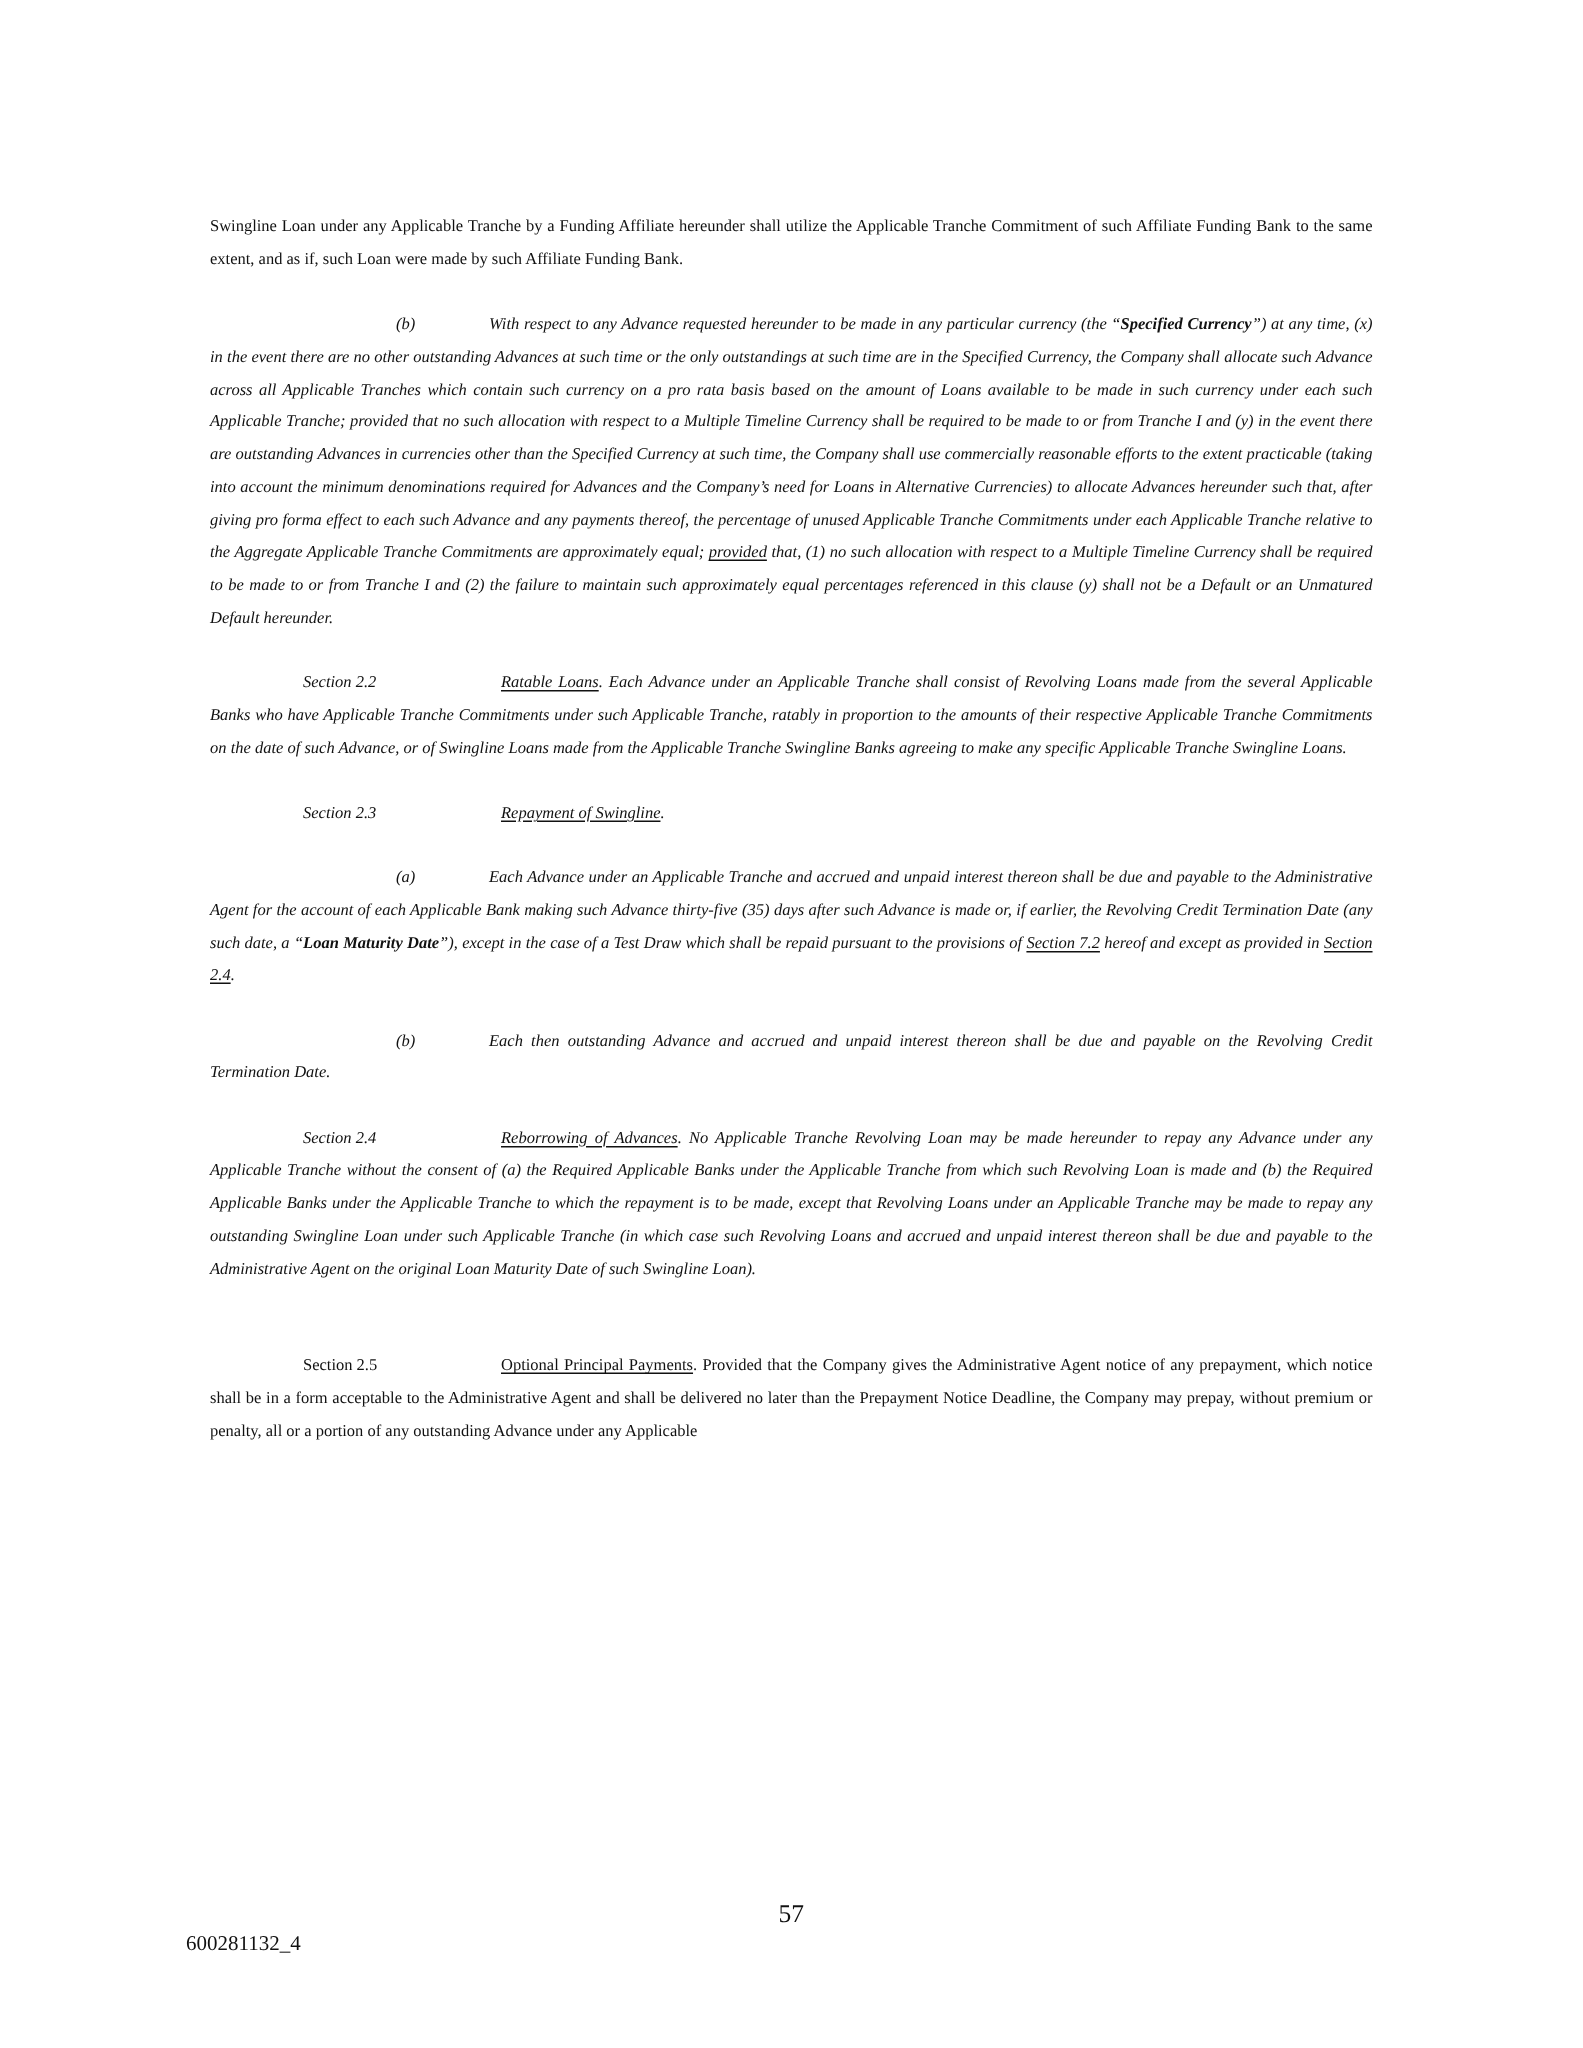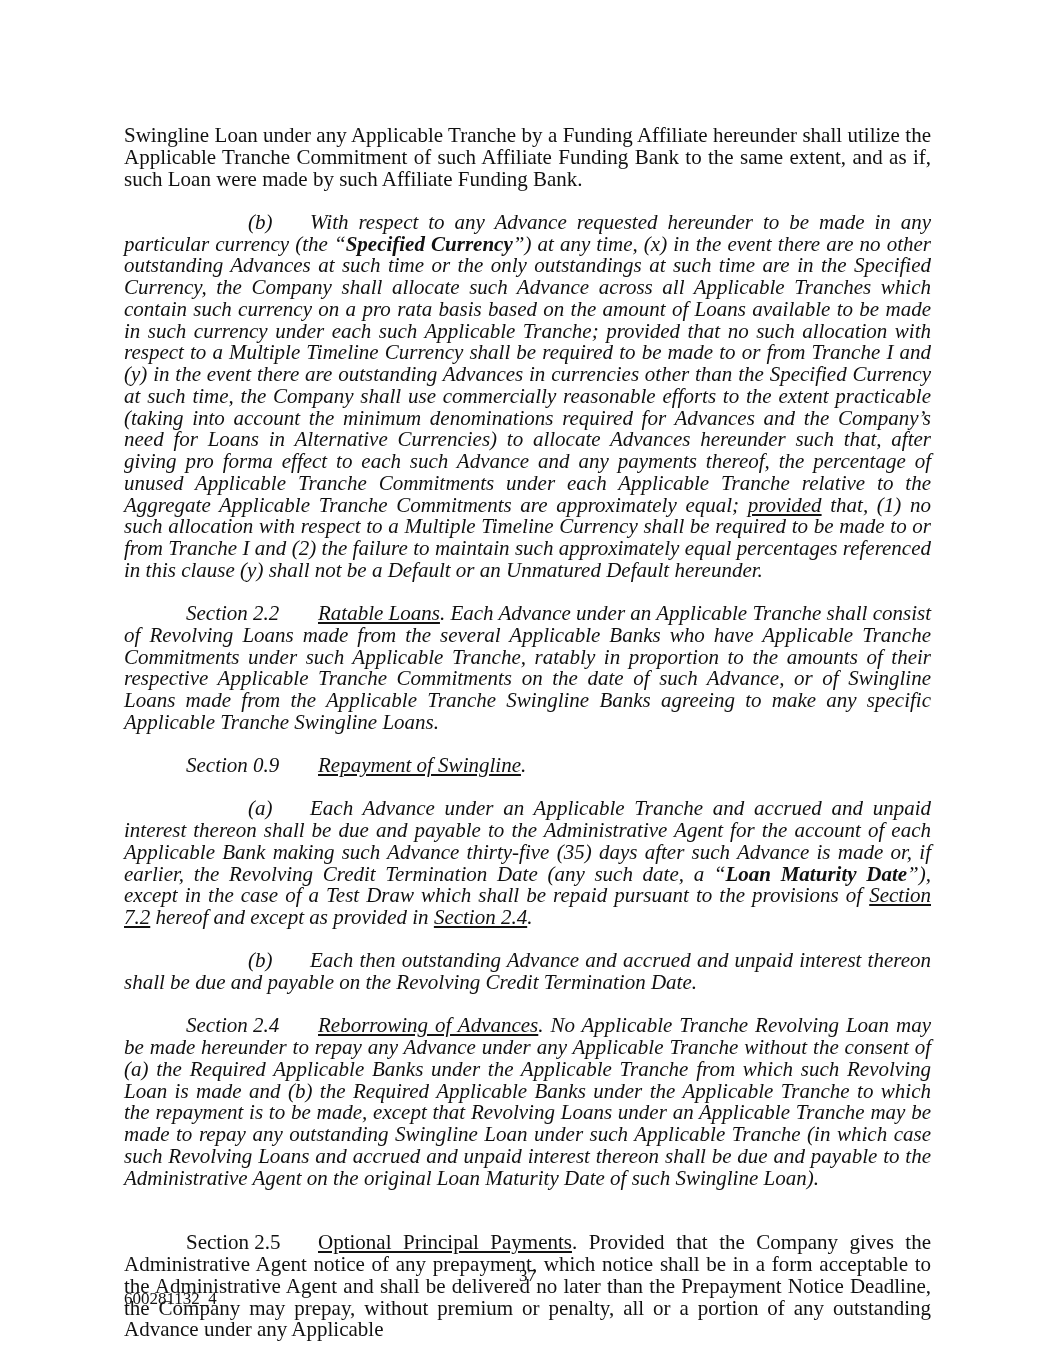--- a/index.html
+++ b/index.html
@@ -3,51 +3,51 @@
 <meta charset="utf-8">
 <style>
   html, body { margin: 0; padding: 0; background: #ffffff; }
   body {
     width: 1055px; height: 1365px; position: relative; overflow: hidden;
     font-family: "Liberation Serif", "DejaVu Serif", serif;
     color: #111111;
   }
   .page { position: absolute; left: 124px; top: 125px; width: 807px; }
   p {
-    margin: 0; font-size: 21px; line-height: 21.75px;
+    margin: 16px; font-size: 11px; line-height: 21.75px;
     text-align: justify; text-align-last: left;
   }
   .gap { margin-top: 21.5px; font-style: italic; }
   .gap2 { margin-top: 43px; }
   .ind1 { text-indent: 62px; }
   .ind2 { text-indent: 124px; }
   .tab1 { display: inline-block; width: 132px; text-indent: 0; }
   .tab2 { display: inline-block; width: 62px; text-indent: 0; }
   u { text-decoration: underline; text-underline-offset: 2px; }
   b { font-weight: bold; }
   .page-number { position: absolute; left: 0; right: 0; top: 1266px; text-align: center; font-size: 17px; }
-  .doc-id { position: absolute; left: 124px; top: 1289px; font-size: 17px; }
+  .doc-id { position: absolute; left: 124px; top: 1289px; font-size: 14px; }
 </style>
 </head>
 <body>
 
 <div class="page">
 
   <p>Swingline Loan under any Applicable Tranche by a Funding Affiliate hereunder shall utilize the Applicable Tranche Commitment of such Affiliate Funding Bank to the same extent, and as if, such Loan were made by such Affiliate Funding Bank.</p>
 
   <p class="gap ind2"><span class="tab2">(b)</span><span>With respect to any Advance requested hereunder to be made in any particular currency (the “</span><b>Specified Currency</b><span>”) at any time, (x) in the event there are no other outstanding Advances at such time or the only outstandings at such time are in the Specified Currency, the Company shall allocate such Advance across all Applicable Tranches which contain such currency on a pro rata basis based on the amount of Loans available to be made in such currency under each such Applicable Tranche; provided that no such allocation with respect to a Multiple Timeline Currency shall be required to be made to or from Tranche I and (y) in the event there are outstanding Advances in currencies other than the Specified Currency at such time, the Company shall use commercially reasonable efforts to the extent practicable (taking into account the minimum denominations required for Advances and the Company’s need for Loans in Alternative Currencies) to allocate Advances hereunder such that, after giving pro forma effect to each such Advance and any payments thereof, the percentage of unused Applicable Tranche Commitments under each Applicable Tranche relative to the Aggregate Applicable Tranche Commitments are approximately equal; </span><u>provided</u><span> that, (1) no such allocation with respect to a Multiple Timeline Currency shall be required to be made to or from Tranche I and (2) the failure to maintain such approximately equal percentages referenced in this clause (y) shall not be a Default or an Unmatured Default hereunder.</span></p>
 
   <p class="gap ind1"><span class="tab1">Section 2.2</span><u>Ratable Loans</u><span>.  Each Advance under an Applicable Tranche shall consist of Revolving Loans made from the several Applicable Banks who have Applicable Tranche Commitments under such Applicable Tranche, ratably in proportion to the amounts of their respective Applicable Tranche Commitments on the date of such Advance, or of Swingline Loans made from the Applicable Tranche Swingline Banks agreeing to make any specific Applicable Tranche Swingline Loans.</span></p>
 
-  <p class="gap ind1"><span class="tab1">Section 0.9</span><u>Repayment of Swingline</u><span>.</span></p>
+  <p class="gap ind1"><span class="tab1">Section 2.3</span><u>Repayment of Swingline</u><span>.</span></p>
 
   <p class="gap ind2"><span class="tab2">(a)</span><span>Each Advance under an Applicable Tranche and accrued and unpaid interest thereon shall be due and payable to the Administrative Agent for the account of each Applicable Bank making such Advance thirty-five (35) days after such Advance is made or, if earlier, the Revolving Credit Termination Date (any such date, a “</span><b>Loan Maturity Date</b><span>”), except in the case of a Test Draw which shall be repaid pursuant to the provisions of </span><u>Section 7.2</u><span> hereof and except as provided in </span><u>Section 2.4</u><span>.</span></p>
 
   <p class="gap ind2"><span class="tab2">(b)</span><span>Each then outstanding Advance and accrued and unpaid interest thereon shall be due and payable on the Revolving Credit Termination Date.</span></p>
 
   <p class="gap ind1"><span class="tab1">Section 2.4</span><u>Reborrowing of Advances</u><span>. No Applicable Tranche Revolving Loan may be made hereunder to repay any Advance under any Applicable Tranche without the consent of (a) the Required Applicable Banks under the Applicable Tranche from which such Revolving Loan is made and (b) the Required Applicable Banks under the Applicable Tranche to which the repayment is to be made, except that Revolving Loans under an Applicable Tranche may be made to repay any outstanding Swingline Loan under such Applicable Tranche (in which case such Revolving Loans and accrued and unpaid interest thereon shall be due and payable to the Administrative Agent on the original Loan Maturity Date of such Swingline Loan).</span></p>
 
   <p class="gap2 ind1"><span class="tab1">Section 2.5</span><u>Optional Principal Payments</u><span>.  Provided that the Company gives the Administrative Agent notice of any prepayment, which notice shall be in a form acceptable to the Administrative Agent and shall be delivered no later than the Prepayment Notice Deadline, the Company may prepay, without premium or penalty, all or a portion of any outstanding Advance under any Applicable</span></p>
 
 </div>
 
-<div class="page-number">37</div>
+<div class="page-number">57</div>
 <div class="doc-id">600281132_4</div>
 
 </body></html>

